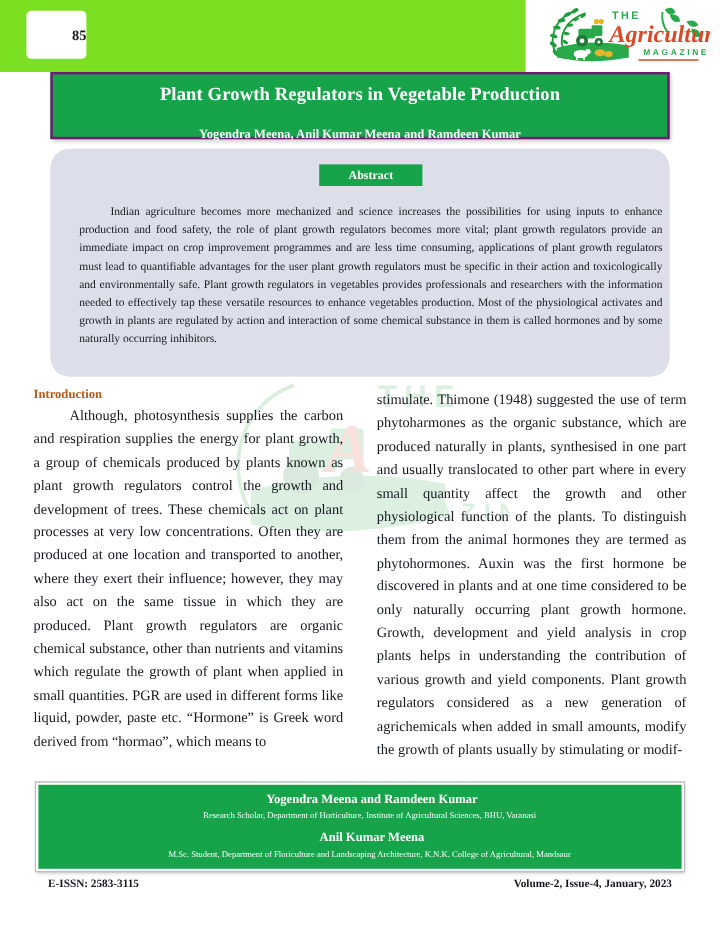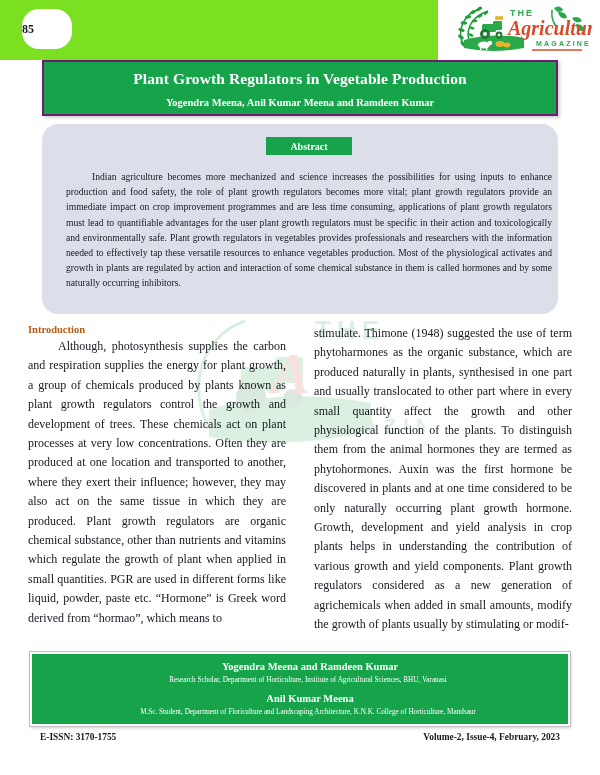--- a/index.html
+++ b/index.html
@@ -30,24 +30,24 @@
     position: absolute;
     left: 438px; top: 0;
     width: 162px; height: 60px;
     background: #ffffff;
   }
   .page-num-badge {
     position: absolute;
     left: 22px; top: 9px;
     width: 50px; height: 40px;
     background: #ffffff;
-    border-radius: 17px;
+    border-radius: 4px;
     display: flex;
     align-items: center;
-    justify-content: flex-start;
+    justify-content: flex-end;
     font-weight: bold;
     font-size: 12px;
     color: #1a1a1a;
   }
 
   
   .logo {
     position: absolute;
     left: 452px; top: 2px;
     width: 140px; height: 56px;
@@ -70,21 +70,21 @@
   .title-main {
     color: #ffffff;
     font-weight: bold;
     font-size: 15.5px;
     letter-spacing: .1px;
   }
   .title-authors {
     color: #ffffff;
     font-weight: bold;
     font-size: 10.5px;
-    margin-top: 9px;
+    margin-top: 19px;
   }
 
   
   .abstract-box {
     position: absolute;
     left: 42px; top: 124px;
     width: 516px;
     height: 190px;
     background: #DCDFEA;
     border-radius: 16px;
@@ -306,21 +306,21 @@
     </div>
     <div class="col col-right">
       <div class="body-text">stimulate. Thimone (1948) suggested the use of term phytoharmones as the organic substance, which are produced naturally in plants, synthesised in one part and usually translocated to other part where in every small quantity affect the growth and other physiological function of the plants. To distinguish them from the animal hormones they are termed as phytohormones. Auxin was the first hormone be discovered in plants and at one time considered to be only naturally occurring plant growth hormone. Growth, development and yield analysis in crop plants helps in understanding the contribution of various growth and yield components. Plant growth regulators considered as a new generation of agrichemicals when added in small amounts, modify the growth of plants usually by stimulating or modif-</div>
     </div>
   </div>
 
   <div class="author-box">
     <div class="au-name">Yogendra Meena and Ramdeen Kumar</div>
     <div class="au-aff">Research Scholar, Department of Horticulture, Institute of Agricultural Sciences, BHU, Varanasi</div>
     <div class="au-name">Anil Kumar Meena</div>
-    <div class="au-aff">M.Sc. Student, Department of Floriculture and Landscaping Architecture, K.N.K. College of Horticulture, Mandsaur</div>
+    <div class="au-aff">M.Sc. Student, Department of Floriculture and Landscaping Architecture, K.N.K. College of Agricultural, Mandsaur</div>
   </div>
 
   <div class="footer">
-    <div class="footer-left">E-ISSN: 3170-1755</div>
-    <div class="footer-right">Volume-2, Issue-4, February, 2023</div>
+    <div class="footer-left">E-ISSN: 2583-3115</div>
+    <div class="footer-right">Volume-2, Issue-4, January, 2023</div>
   </div>
 
 </div>
 
 </body></html>

